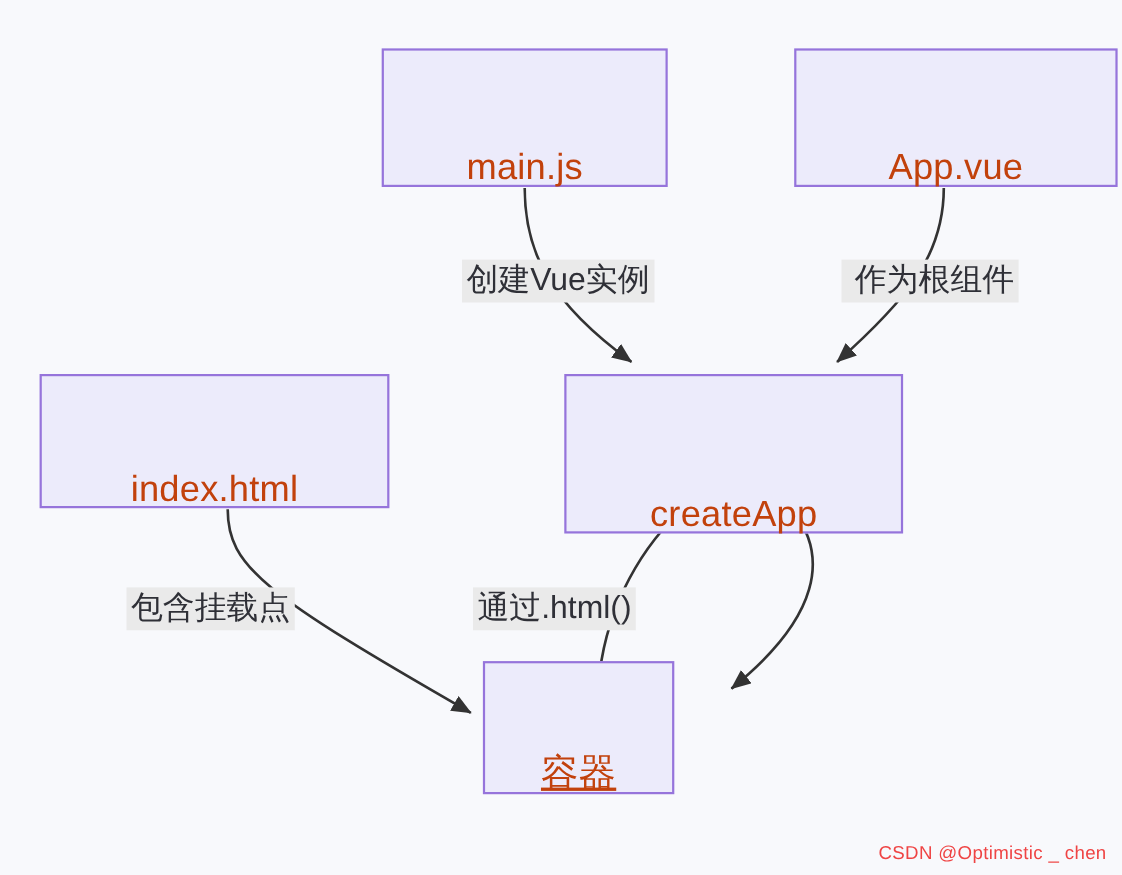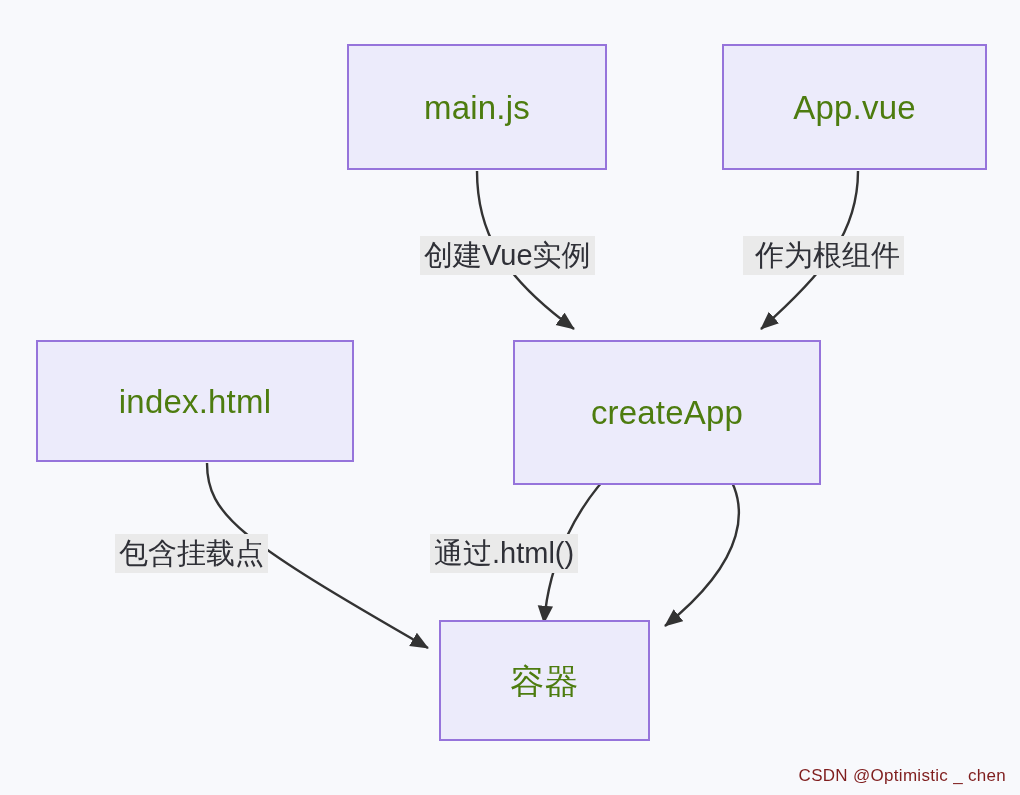--- a/index.html
+++ b/index.html
@@ -27,23 +27,23 @@
     width: 1020px;
     height: 795px;
     pointer-events: none;
   }
   .node {
     position: absolute;
     box-sizing: border-box;
     background: #ecebfb;
     border: 2.2px solid #9674db;
     display: flex;
-    align-items: center;
+    align-items: flex-end;
     justify-content: center;
-    color: #4d7c0f;
+    color: #c2410c;
     font-size: 33px;
     font-weight: 400;
     letter-spacing: 0.2px;
     line-height: 1;
     white-space: nowrap;
   }
   .node.cjk {
     font-size: 34px;
   }
   .edge-label {
@@ -53,21 +53,21 @@
     font-size: 29px;
     line-height: 1.28;
     padding: 1px 4px;
     white-space: nowrap;
     box-sizing: border-box;
   }
   #watermark {
     position: absolute;
     right: 14px;
     bottom: 9px;
-    color: #7f1d1d;
+    color: #ef4444;
     font-size: 17px;
     letter-spacing: 0.3px;
     white-space: nowrap;
   }
 </style>
 </head>
 <body>
 
 <div id="diagram-root">
 
@@ -86,39 +86,39 @@
 
     <path d="M 617,466 C 577,505 549,560 544,623" fill="none" stroke="#333333" stroke-width="2.4" marker-end="url(#arrowhead)"></path>
 
     <path d="M 722,466 C 752,505 747,560 665,626" fill="none" stroke="#333333" stroke-width="2.4" marker-end="url(#arrowhead)"></path>
   </svg>
 
   <div class="node" style="left:347px; top:44px; width:260px; height:126px;">
     <span>main.js</span>
   </div>
 
-  <div class="node" style="left:722px; top:44px; width:265px; height:126px;">
+  <div class="node" style="left:722px; top:44px; width:294px; height:126px;">
     <span>App.vue</span>
   </div>
 
   <div class="node" style="left:36px; top:340px; width:318px; height:122px;">
     <span>index.html</span>
   </div>
 
   <div class="node" style="left:513px; top:340px; width:308px; height:145px;">
     <span>createApp</span>
   </div>
 
-  <div class="node cjk" style="left:439px; top:620px; width:211px; height:121px;">
+  <div class="node cjk" style="left:439px; top:601px; width:174px; height:121px;text-decoration:underline;">
     <span>容器</span>
   </div>
 
   <div class="edge-label" style="left:374px; top:236px;margin-left:46px;">创建Vue实例</div>
 
-  <div class="edge-label" style="left:743px; top:236px;padding-left:12px;">作为根组件</div>
+  <div class="edge-label" style="left:765px; top:236px;padding-left:12px;">作为根组件</div>
 
   <div class="edge-label" style="left:115px; top:534px;text-align:right;">包含挂载点</div>
 
   <div class="edge-label" style="left:430px; top:534px;">通过.html()</div>
 
 
   <div id="watermark">CSDN @Optimistic _ chen</div>
 
 </div>
 

